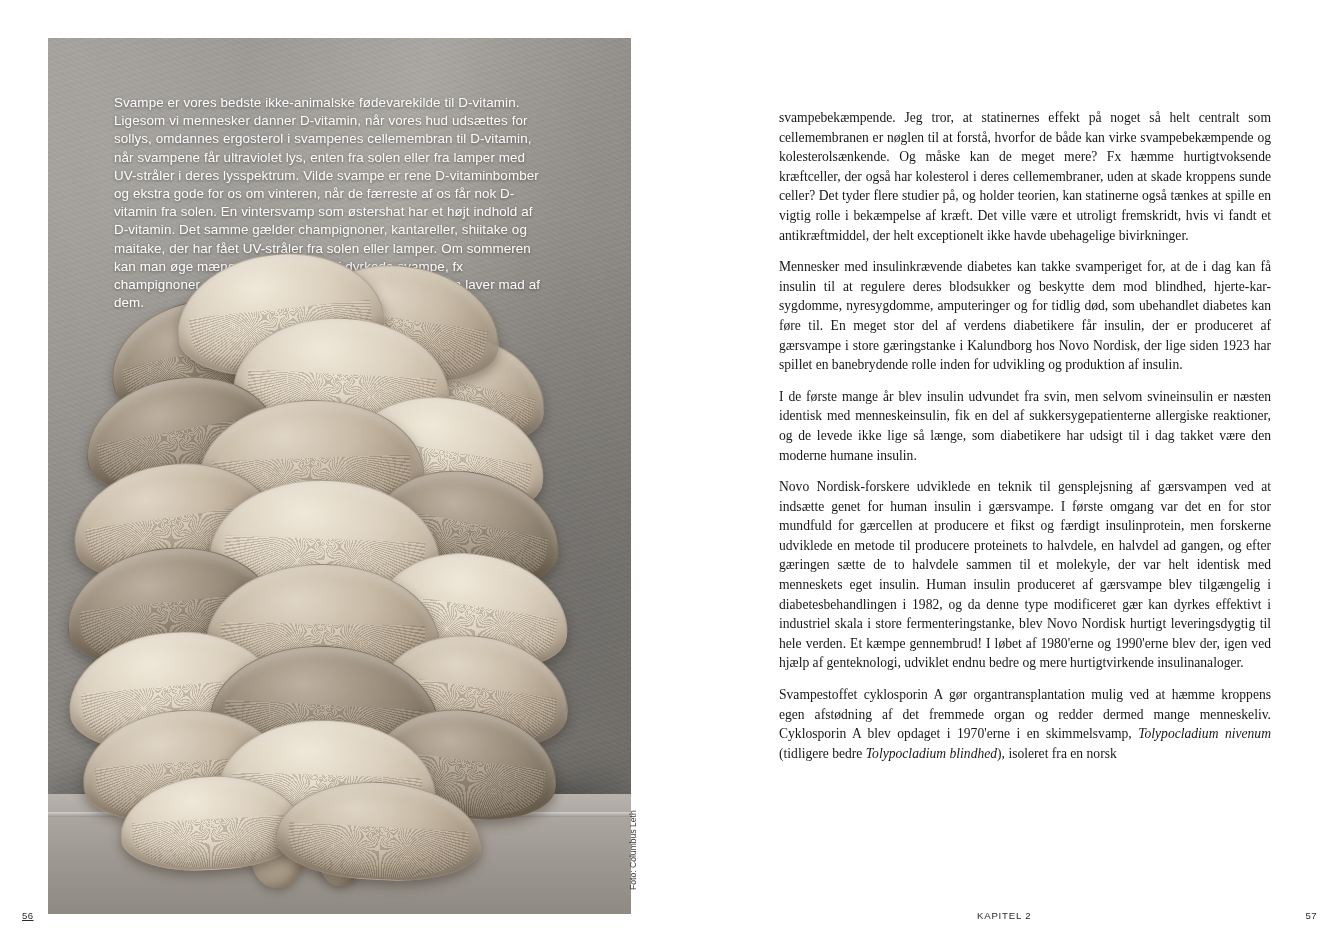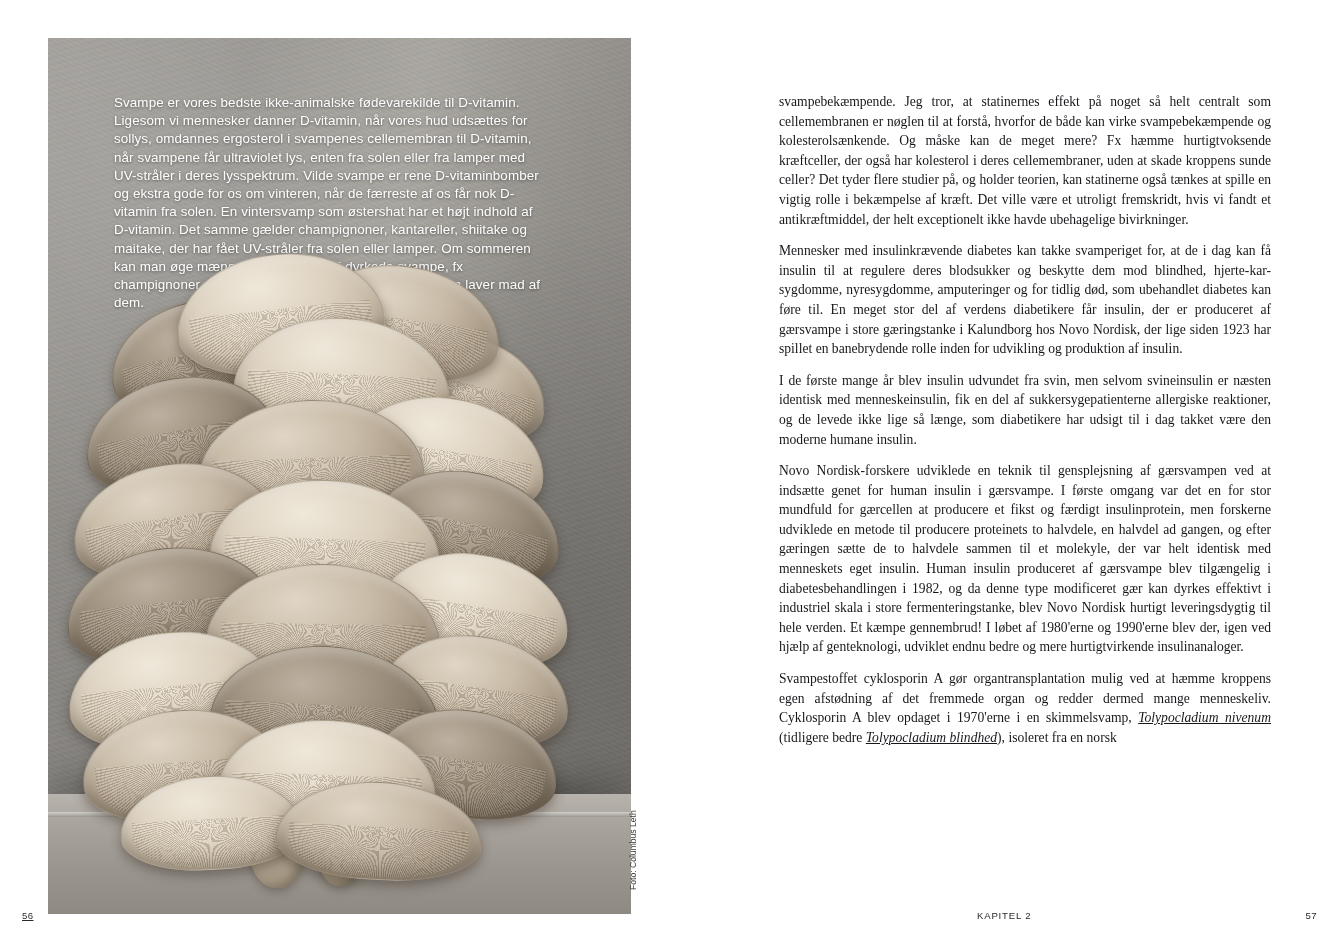--- a/index.html
+++ b/index.html
@@ -185,36 +185,36 @@
     position: absolute;
     left: 110px;
     top: 92px;
     width: 492px;
     font-size: 13.6px;
     line-height: 19.6px;
     text-align: justify;
     color: #17161a;
   }
   .column p {
-    margin: 0 0 0 0;
+    margin: 16px 0 0 0;
     text-indent: 0;
   }
   .column p + p {
     margin-top: 12px;
   }
   .column h2 {
     font-size: 13.9px;
     line-height: 19px;
     margin: 16px 0 1px 0;
     font-weight: bold;
     letter-spacing: .1px;
   }
   .column h2:first-child { margin-top: 0; }
   .column .tight + p { margin-top: 1px; }
-  em { font-style: italic; text-decoration: underline; }
+  em { font-style: italic; }
 
   
   .folio {
     position: absolute;
     bottom: 24px;
     font-family: "Liberation Sans", sans-serif;
     font-size: 9.6px;
     color: #2a2a2a;
     letter-spacing: .4px;
   }

